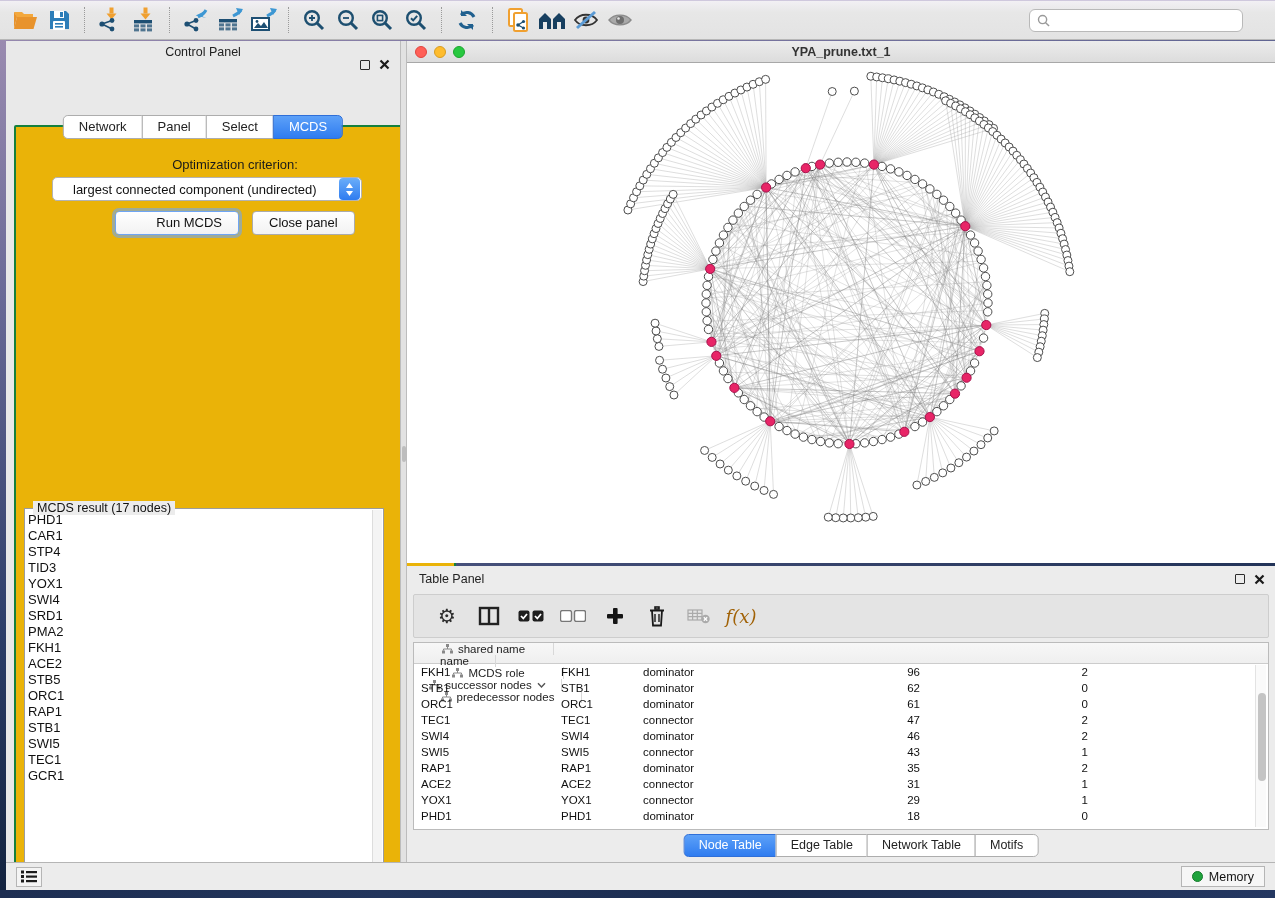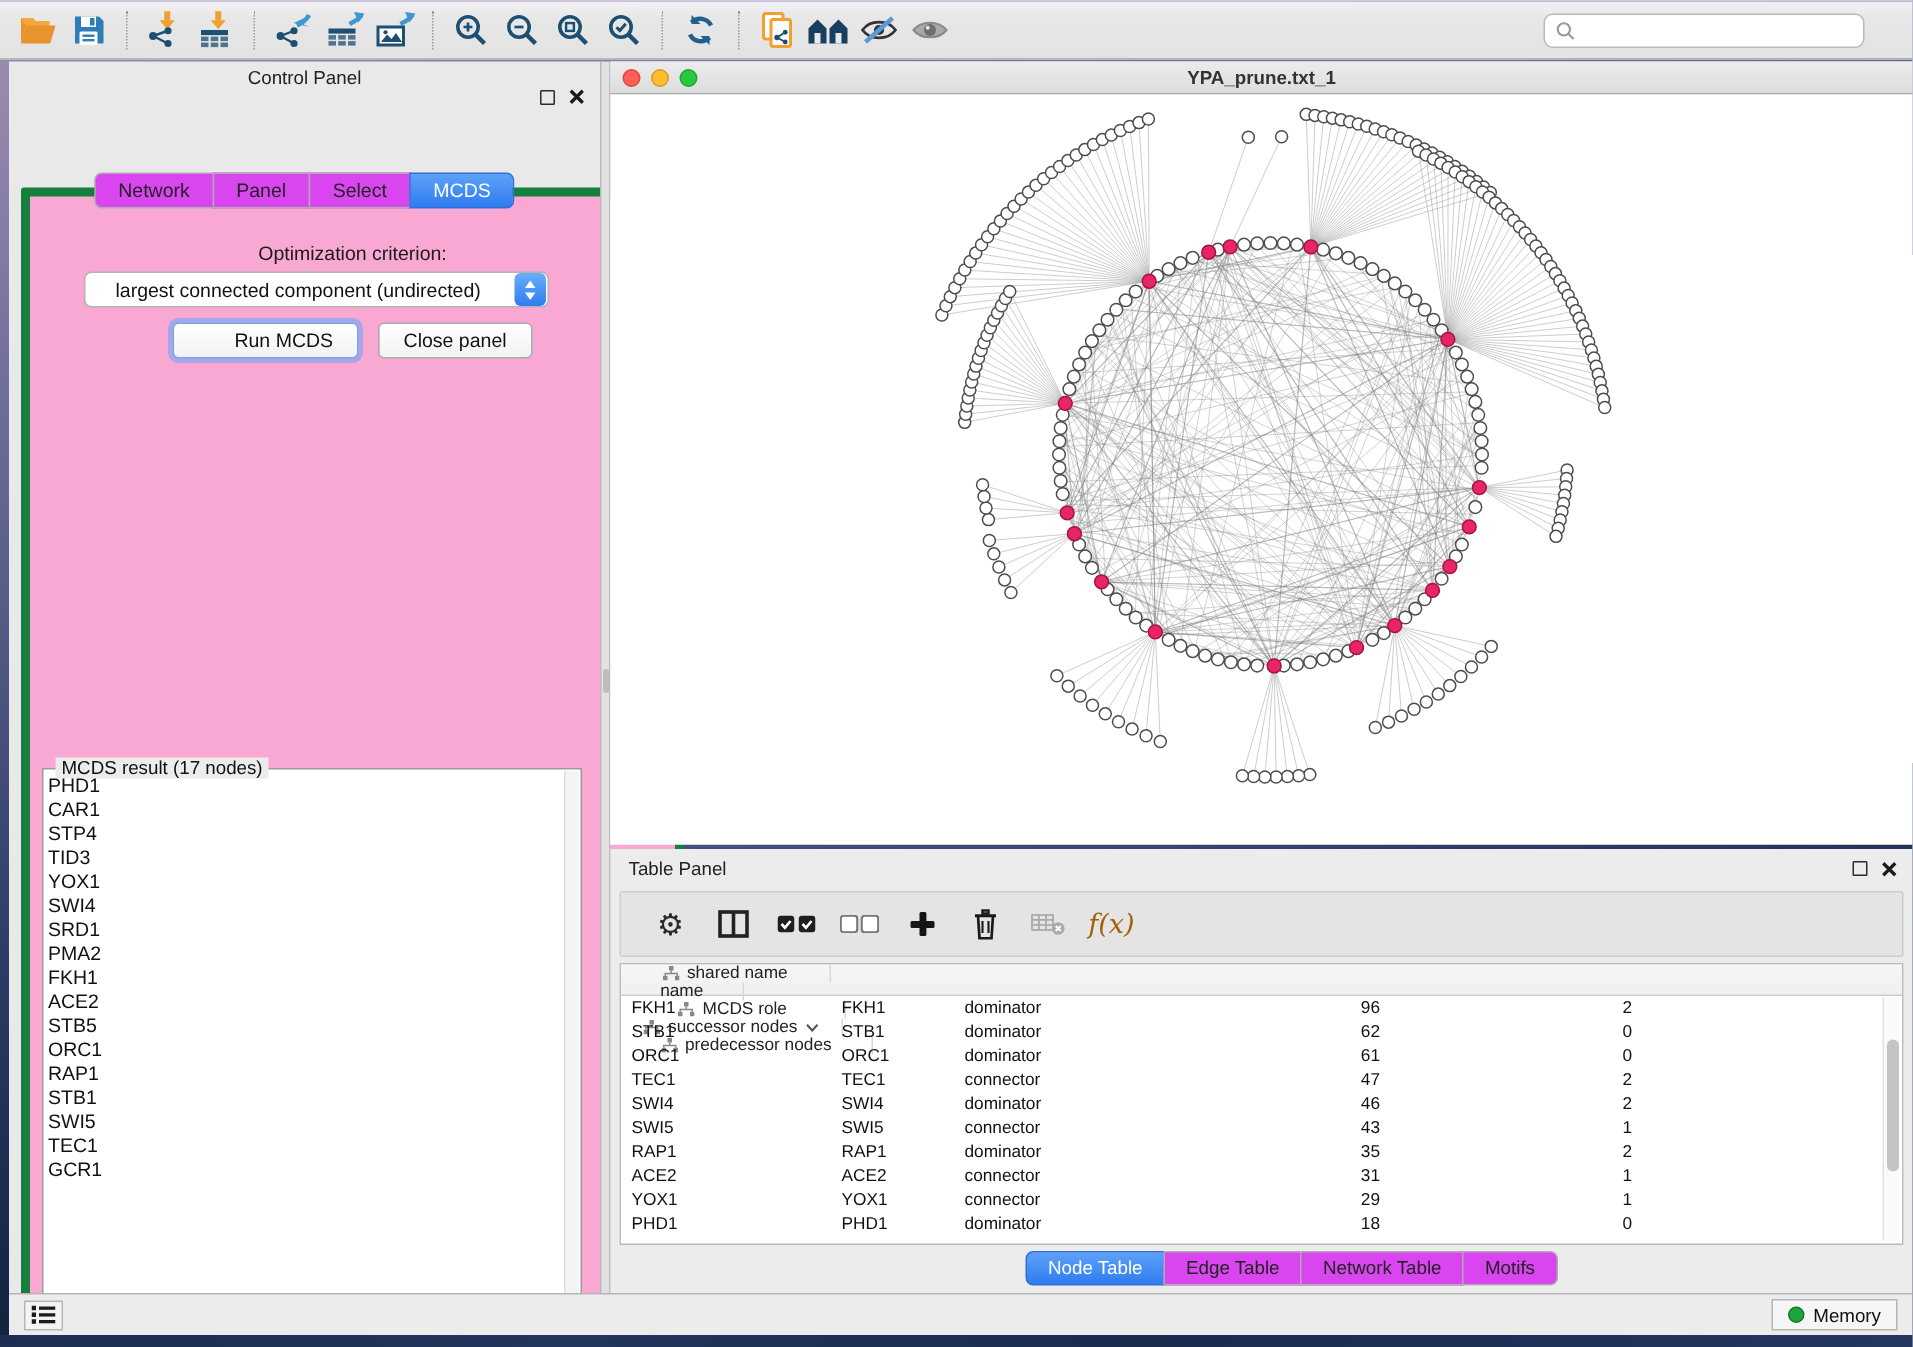--- a/index.html
+++ b/index.html
@@ -23,23 +23,23 @@
   .wall-bottom { position:absolute; left:0; top:890px; width:1275px; height:8px;
     background:linear-gradient(90deg,#1d2e52,#22355c 30%,#1a2b4e 60%,#243761); }
 
   
   .control-panel { position:absolute; left:6px; top:41px; width:394px; height:821px; background:#e9e9e9; }
   .panel-title-row { height:26px; display:flex; align-items:center; padding:4px 10px 0 10px;flex-direction:column; }
   .panel-title { font-size:12.5px; color:#222; }
   .win-btns { margin-left:auto; display:flex; align-items:center; gap:9px; }
   .float-ic { width:10px; height:10px; border:1.6px solid #2b2b2b; border-radius:1px; background:transparent; }
   .content-box { position:absolute; left:8px; top:84px; width:442px; height:762px;
-    background:#f9a8d4; border:6px solid #15803d; border-radius:2px; }
+    background:#eab308; border:2px solid #15803d; border-radius:2px; }
   .seg-tabs { position:absolute; top:74px; left:50%; transform:translateX(-50%); display:flex; z-index:5; }
-  .seg-tab { padding:3px 15px 4px 15px; background:#d946ef; border:1px solid #adadad; margin-left:-1px;
+  .seg-tab { padding:3px 15px 4px 15px; background:#ffffff; border:1px solid #adadad; margin-left:-1px;
     font-size:13px; color:#222; white-space:nowrap; }
   .seg-tab:first-child { border-radius:5px 0 0 5px; margin-left:0; }
   .seg-tab:last-child { border-radius:0 5px 5px 0; }
   .seg-tab.selected { background:linear-gradient(#5da1f8,#2f7cf0); border-color:#2f6fd8; color:#fff; }
   .opt-label { position:absolute; top:30px; left:0; width:100%; text-align:center; font-size:13px; color:#1a1a1a; }
   .dropdown { position:absolute; top:50px; left:36px; width:310px; height:24px; background:#fff;
     border:1px solid #b3b3b3; border-radius:5px; display:flex; align-items:center; }
   .dropdown .dd-text { flex:1; padding:0 20px; font-size:13px; color:#111; white-space:nowrap; overflow:hidden; }
   .dd-cap { width:21px; height:22px; border-radius:4px; background:linear-gradient(#6aaef9,#2f7cf0);
     display:flex; flex-direction:column; align-items:center; justify-content:center; gap:1px; margin-right:1px; }

